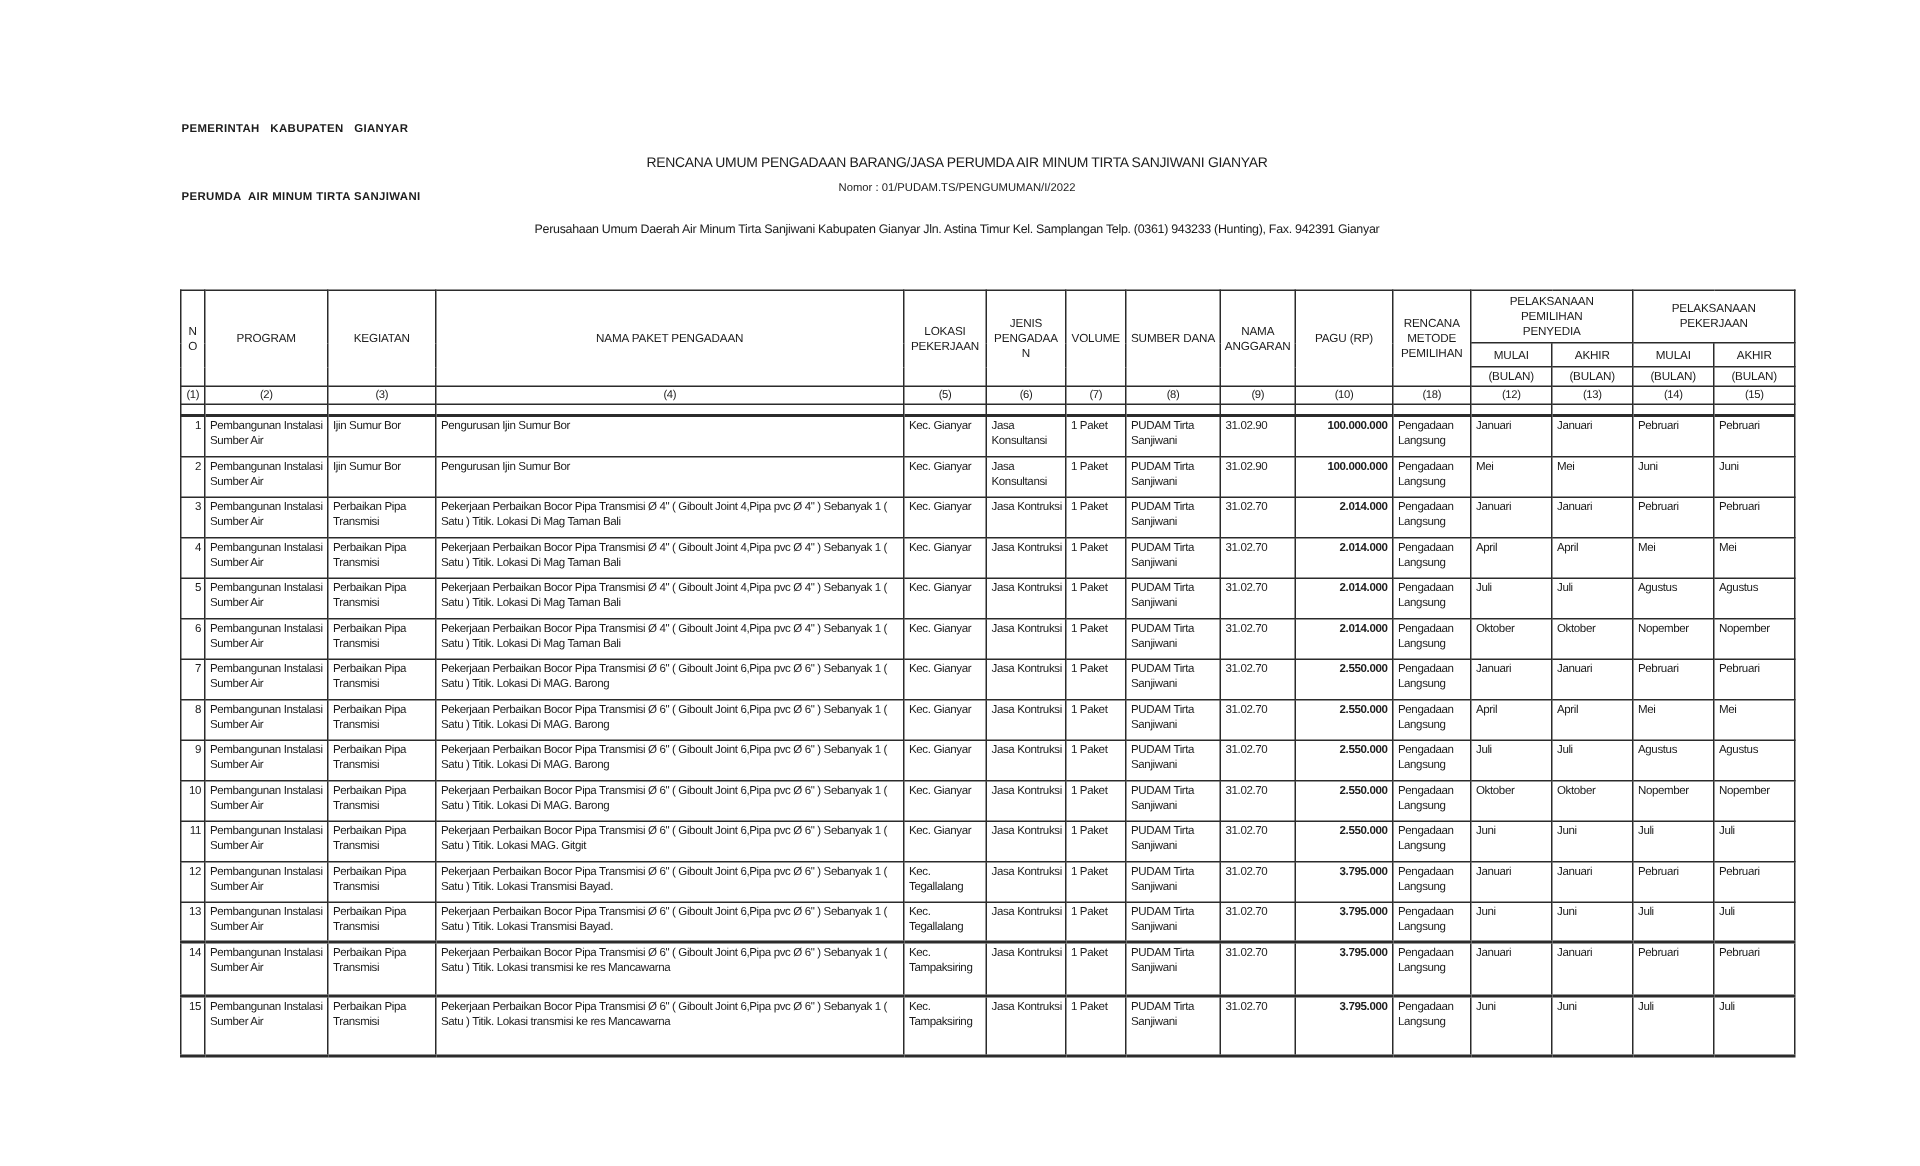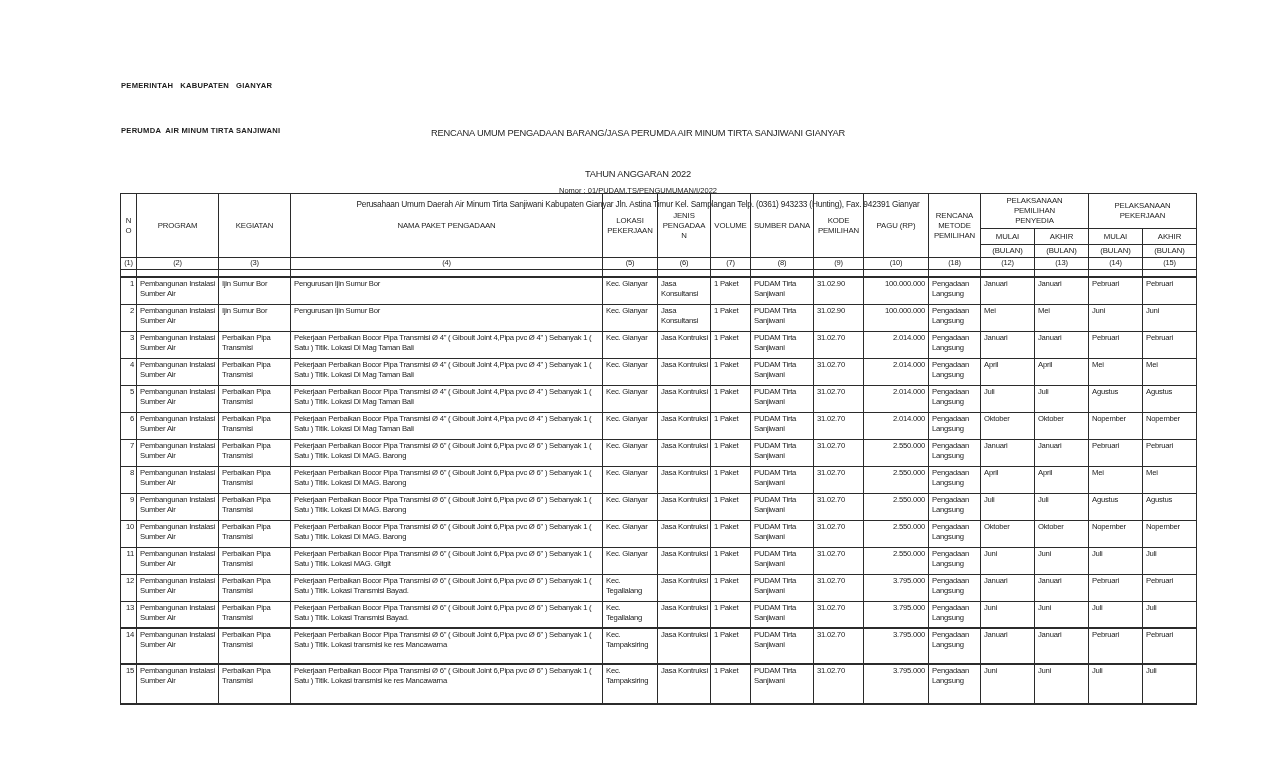--- a/index.html
+++ b/index.html
@@ -6,56 +6,55 @@
   .page{position:relative;width:1261px;height:777px;background:#fff;overflow:hidden;
         font-family:"Liberation Sans","DejaVu Sans",sans-serif;color:#1c1c1c;}
 
   
   .letterhead{position:absolute;left:121px;top:48px;font-size:7.6px;font-weight:bold;
               letter-spacing:0.25px;line-height:15px;white-space:pre;}
   .letterhead .u{}
 
   
   .titleblock{position:absolute;left:120px;top:100px;width:1036px;text-align:center;}
-  .t-main{font-size:9.3px;letter-spacing:-0.2px;line-height:16px;margin-top:25px;}
+  .t-main{font-size:9.3px;letter-spacing:-0.2px;line-height:16px;}
   .t-nomor{font-size:7.5px;font-weight:normal;line-height:11px;margin-top:3px;}
   .t-line{font-size:8.3px;letter-spacing:-0.1px;line-height:13px;}
-  .t-addr{font-size:8.3px;letter-spacing:-0.2px;line-height:14px;margin-top:1px;}
+  .t-addr{font-size:8.3px;letter-spacing:-0.2px;line-height:14px;margin-top:15px;}
 
   
   table.rup{position:absolute;left:120px;top:193px;width:1076px;border-collapse:collapse;
             table-layout:fixed;}
   .rup th,.rup td{border:1px solid #2b2b2b;overflow:hidden;}
   .rup th{font-weight:normal;font-size:7.8px;letter-spacing:-0.1px;line-height:10px;
           text-align:center;vertical-align:middle;padding:1px 2px;overflow-wrap:break-word;}
   .rup td{font-size:7.7px;letter-spacing:-0.25px;line-height:10.4px;
           padding:1px 2px 1px 3px;vertical-align:top;overflow-wrap:break-word;}
   tr.h1{height:35px;} tr.h2{height:16px;} tr.h3{height:13px;}
   tr.h4{height:12px;} tr.h4 td{text-align:center;font-size:7.5px;padding:0;}
   tr.sp td{height:6px;padding:0;border-bottom-width:2px;}
   tr.dr{height:27px;} tr.dr14{height:36px;} tr.dr15{height:40px;}
   tr.dr14 td,tr.dr15 td{border-top-width:2px;}
   tr.dr15 td{border-bottom-width:2px;}
   td.c-no{text-align:right;padding-right:2px;padding-left:0;}
-  td.c-pagu{text-align:right;padding-right:3px;}
+  td.c-pagu{text-align:right;padding-right:3px;font-weight:bold;}
   th.grp span{display:inline-block;max-width:72px;}
 </style>
 </head>
 <body>
 
 <div class="page">
 
   <div class="letterhead">
     <div>PEMERINTAH   KABUPATEN   GIANYAR</div>
     <div class="u">PERUMDA  AIR MINUM TIRTA SANJIWANI</div>
   </div>
 
   <div class="titleblock">
     <div class="t-main">RENCANA UMUM PENGADAAN BARANG/JASA  PERUMDA AIR MINUM TIRTA SANJIWANI GIANYAR</div>
-    <div class="t-main">TAHUN ANGGARAN 2022</div>
     <div class="t-nomor">Nomor : 01/PUDAM.TS/PENGUMUMAN/I/2022</div>
     <div class="t-addr">Perusahaan Umum Daerah Air Minum Tirta Sanjiwani Kabupaten Gianyar Jln. Astina Timur Kel. Samplangan Telp. (0361) 943233 (Hunting), Fax. 942391 Gianyar</div>
   </div>
 
   <table class="rup">
     <colgroup>
       <col style="width:16px">
         <col style="width:82px">
         <col style="width:72px">
         <col style="width:312px">
@@ -74,21 +73,21 @@
     <tbody>
         <tr class="h1">
       <th rowspan="3">NO</th>
       <th rowspan="3">PROGRAM</th>
       <th rowspan="3">KEGIATAN</th>
       <th rowspan="3">NAMA PAKET PENGADAAN</th>
       <th rowspan="3">LOKASI PEKERJAAN</th>
       <th rowspan="3">JENIS PENGADAAN</th>
       <th rowspan="3">VOLUME</th>
       <th rowspan="3">SUMBER DANA</th>
-      <th rowspan="3">KODE PEMILIHAN</th>
+      <th rowspan="3">NAMA ANGGARAN</th>
       <th rowspan="3">PAGU (RP)</th>
       <th rowspan="3">RENCANA METODE PEMILIHAN</th>
       <th colspan="2" class="grp"><span>PELAKSANAAN PEMILIHAN PENYEDIA</span></th>
       <th colspan="2" class="grp"><span>PELAKSANAAN PEKERJAAN</span></th>
     </tr>
     <tr class="h2">
       <th>MULAI</th>
       <th>AKHIR</th>
       <th>MULAI</th>
       <th>AKHIR</th>

